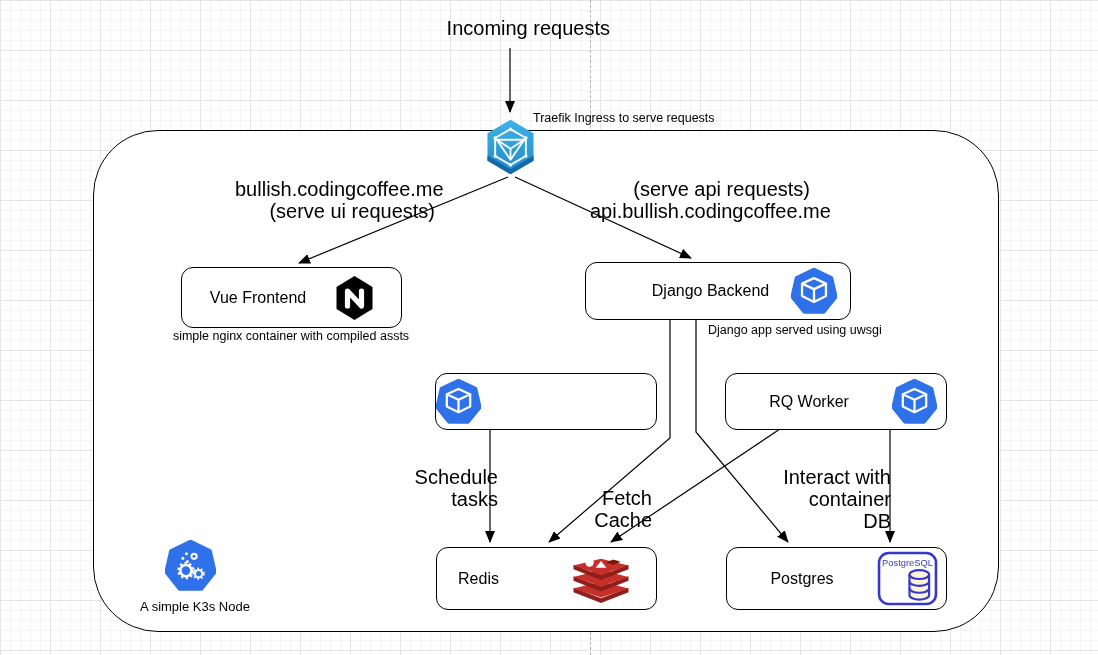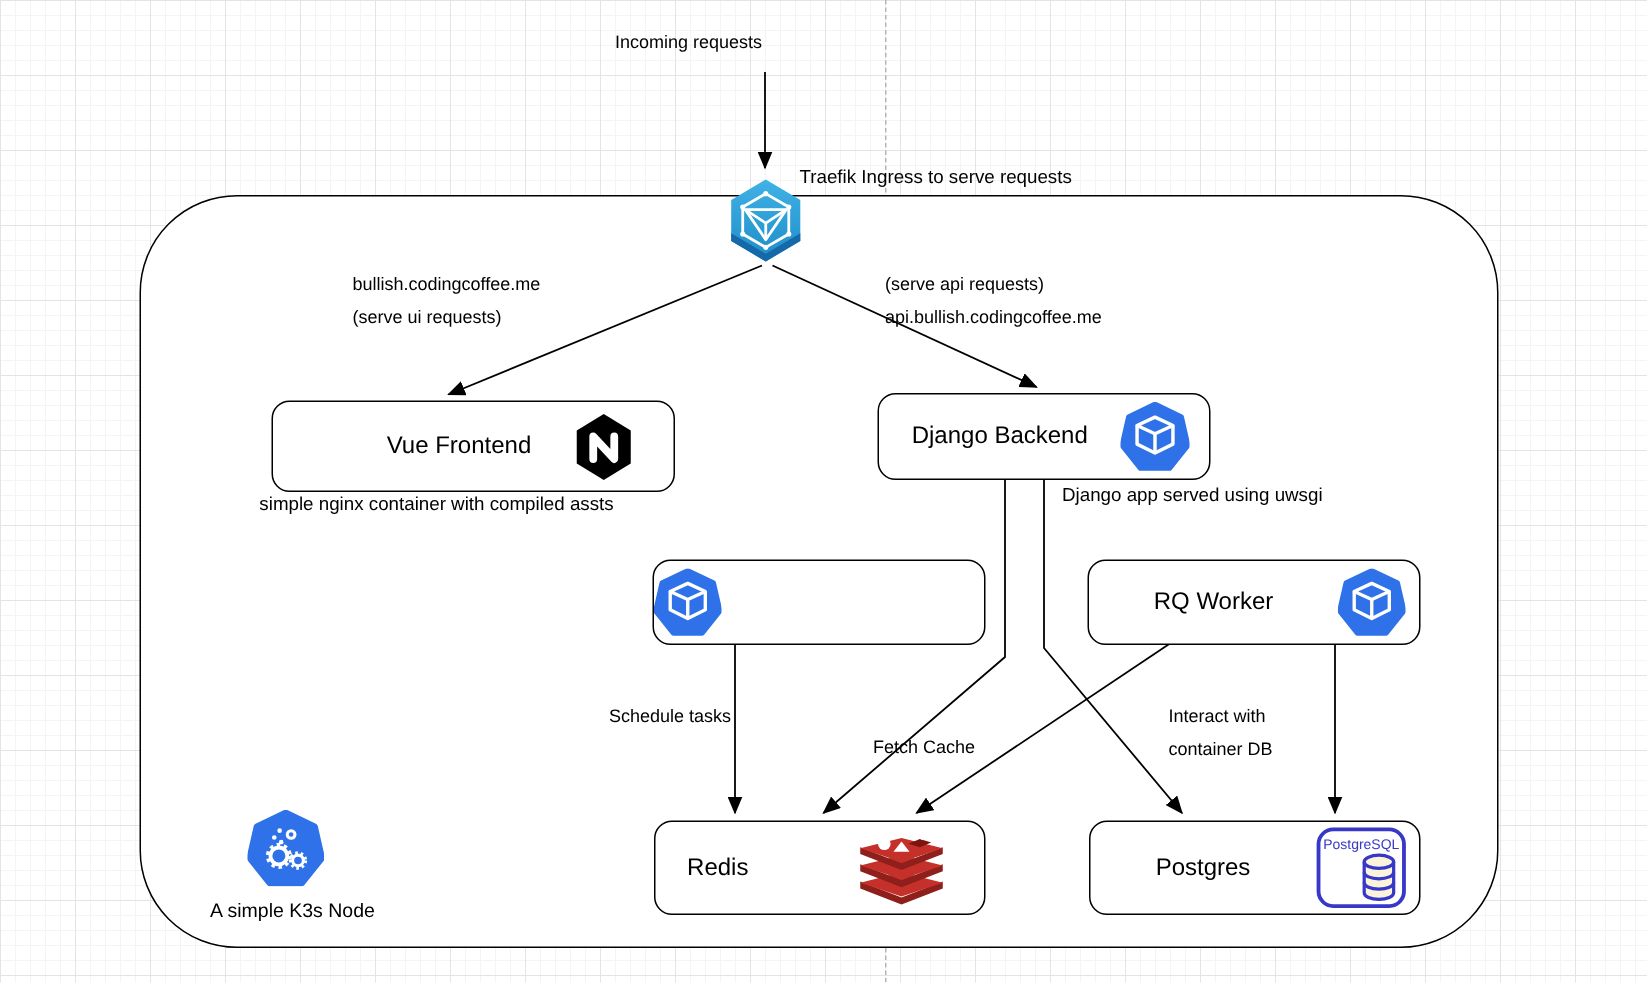--- a/index.html
+++ b/index.html
@@ -12,21 +12,21 @@
       linear-gradient(90deg,#e4e4e4 1px, transparent 1px),
       linear-gradient(#f4f4f4 1px, transparent 1px),
       linear-gradient(90deg,#f4f4f4 1px, transparent 1px);
     background-size:50px 50px,50px 50px,10px 10px,10px 10px;
   }
   .abs{position:absolute;}
   .page-divider{left:590px;top:0;height:655px;width:0;border-left:1px dashed #b5b5b5;z-index:0;}
   .node-rect{left:93px;top:130px;width:904px;height:500px;background:#fff;
     border:1px solid #000;border-radius:65px;z-index:1;}
   .connectors{left:0;top:0;z-index:2;pointer-events:none;}
-  .lbl{z-index:4;text-align:left;font-size:12px;line-height:22px;}
+  .lbl{z-index:4;text-align:right;font-size:20px;line-height:22px;}
   .cap{z-index:4;font-size:12.5px;line-height:15px;}
   .box{z-index:3;background:#fff;border:1px solid #000;border-radius:12px;
     display:flex;align-items:center;}
   .box .box-label{flex:1;text-align:center;font-size:16px;}
   .box .box-icon{flex:0 0 auto;display:flex;align-items:center;justify-content:center;}
   .icon-wrap{z-index:3;}
 </style>
 </head>
 <body>
 
@@ -80,32 +80,32 @@
 
 <div class="abs lbl" style="left:235px;top:178px;width:200px;">
   <div>bullish.codingcoffee.me</div>
   <div>(serve ui requests)</div>
 </div>
 <div class="abs lbl" style="left:590px;top:178px;width:220px;">
   <div>(serve api requests)</div>
   <div>api.bullish.codingcoffee.me</div>
 </div>
 
-<div class="abs box" style="left:181px;top:267px;width:219px;height:59px;padding-left:48px;">
+<div class="abs box" style="left:181px;top:267px;width:219px;height:59px;">
   <span class="box-label">Vue Frontend</span>
   <span class="box-icon" style="margin-right:26px;">
     <svg width="41" height="46" viewBox="0 0 40 46">
       <polygon points="20,1 38,12 38,34 20,45 2,34 2,12" fill="#000"></polygon>
       <path d="M13,31 V16 L27,31 V16" fill="none" stroke="#fff" stroke-width="5.2" stroke-linecap="round" stroke-linejoin="round"></path>
     </svg>
   </span>
 </div>
 <div class="abs cap" style="left:141px;top:329px;width:300px;text-align:center;">simple nginx container with compiled assts</div>
 
-<div class="abs box" style="left:585px;top:262px;width:220px;height:56px;">
+<div class="abs box" style="left:585px;top:262px;width:220px;height:56px;padding-left:44px;">
   <span class="box-label">Django Backend</span>
   <span class="box-icon" style="margin-right:13px;">
     <svg width="46" height="46" viewBox="0 0 100 100">
       <polygon points="50,4 87.5,22 96.8,62.7 70.8,95.2 29.2,95.2 3.2,62.7 12.5,22" fill="#2E71E8" stroke="#2E71E8" stroke-width="9" stroke-linejoin="round"></polygon>
       <g fill="none" stroke="#fff" stroke-width="5" stroke-linejoin="round">
         <polygon points="50,22 76,34 50,46 24,34"></polygon>
         <path d="M24,34 V61 L50,74 L76,61 V34"></path>
         <path d="M50,46 V74"></path>
       </g>
     </svg>

